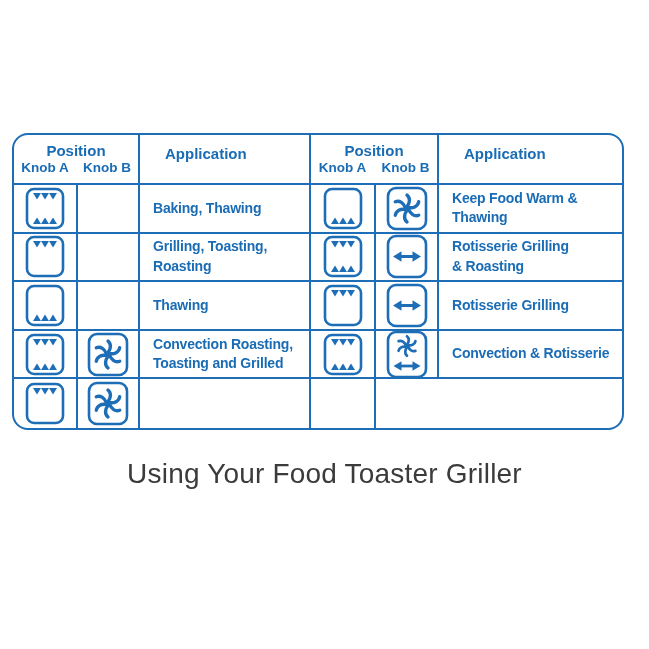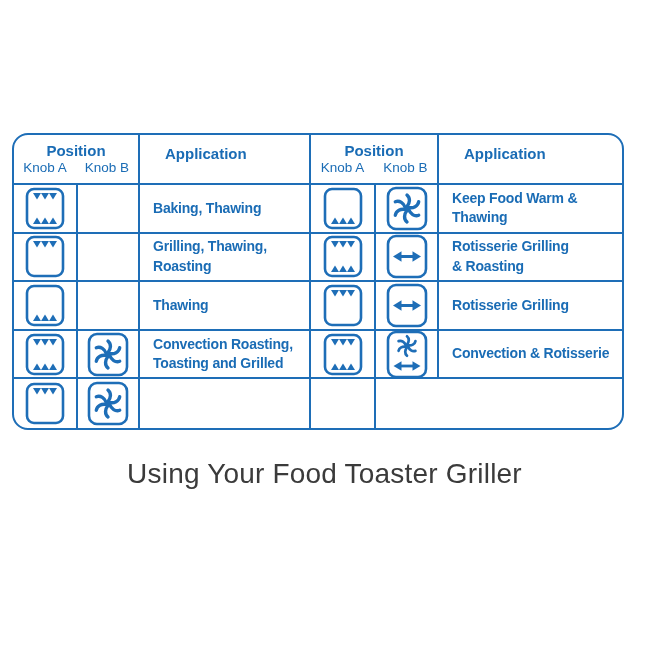--- a/index.html
+++ b/index.html
@@ -24,21 +24,21 @@
   }
   .cell{display:flex;align-items:center;justify-content:center;min-width:0;min-height:0;}
   .br{border-right:2px solid var(--blue);}
   .bb{border-bottom:2px solid var(--blue);}
   .pos-group{
     grid-column:span 2;flex-direction:column;justify-content:flex-start;
     padding-top:7px;gap:1px;
   }
   .pos-title{font-weight:bold;font-size:15px;color:var(--blue-text);}
   .knob-row{display:flex;width:100%;}
-  .knob-label{flex:1;text-align:center;font-weight:normal;font-size:13.5px;color:var(--blue-text);}
+  .knob-label{flex:1;text-align:center;font-weight:bold;font-size:13.5px;color:var(--blue-text);}
   .app-head{
     justify-content:flex-start;align-items:flex-start;
     padding:10px 0 0 25px;font-weight:bold;font-size:15px;color:var(--blue-text);
   }
   .app-cell{
     justify-content:flex-start;padding-left:13px;padding-right:4px;
     font-weight:bold;font-size:14px;letter-spacing:-0.2px;color:var(--blue-text);
     white-space:pre-line;line-height:1.4;text-align:left;
   }
   .icon-cell svg{display:block;}
@@ -110,21 +110,21 @@
 
     <div class="cell icon-cell br bb">
   <svg width="40" height="43" viewBox="0 0 40 43">
     <rect x="2" y="2" width="36" height="39" rx="7" fill="none" stroke="#1e6eb7" stroke-width="2.6"></rect>
     <polygon points="8,6 16,6 12,12.5" fill="#1e6eb7"></polygon>
     <polygon points="16,6 24,6 20,12.5" fill="#1e6eb7"></polygon>
     <polygon points="24,6 32,6 28,12.5" fill="#1e6eb7"></polygon>
   </svg>
 </div>
     <div class="cell icon-cell br bb"></div>
-    <div class="cell app-cell br bb">Grilling, Thawing,
+    <div class="cell app-cell br bb">Grilling, Toasting,
 Roasting</div>
     <div class="cell icon-cell br bb">
   <svg width="40" height="43" viewBox="0 0 40 43">
     <rect x="2" y="2" width="36" height="39" rx="7" fill="none" stroke="#1e6eb7" stroke-width="2.6"></rect>
     <polygon points="8,6 16,6 12,12.5" fill="#1e6eb7"></polygon>
     <polygon points="16,6 24,6 20,12.5" fill="#1e6eb7"></polygon>
     <polygon points="24,6 32,6 28,12.5" fill="#1e6eb7"></polygon>
     <polygon points="8,37 16,37 12,30.5" fill="#1e6eb7"></polygon>
     <polygon points="16,37 24,37 20,30.5" fill="#1e6eb7"></polygon>
     <polygon points="24,37 32,37 28,30.5" fill="#1e6eb7"></polygon>

